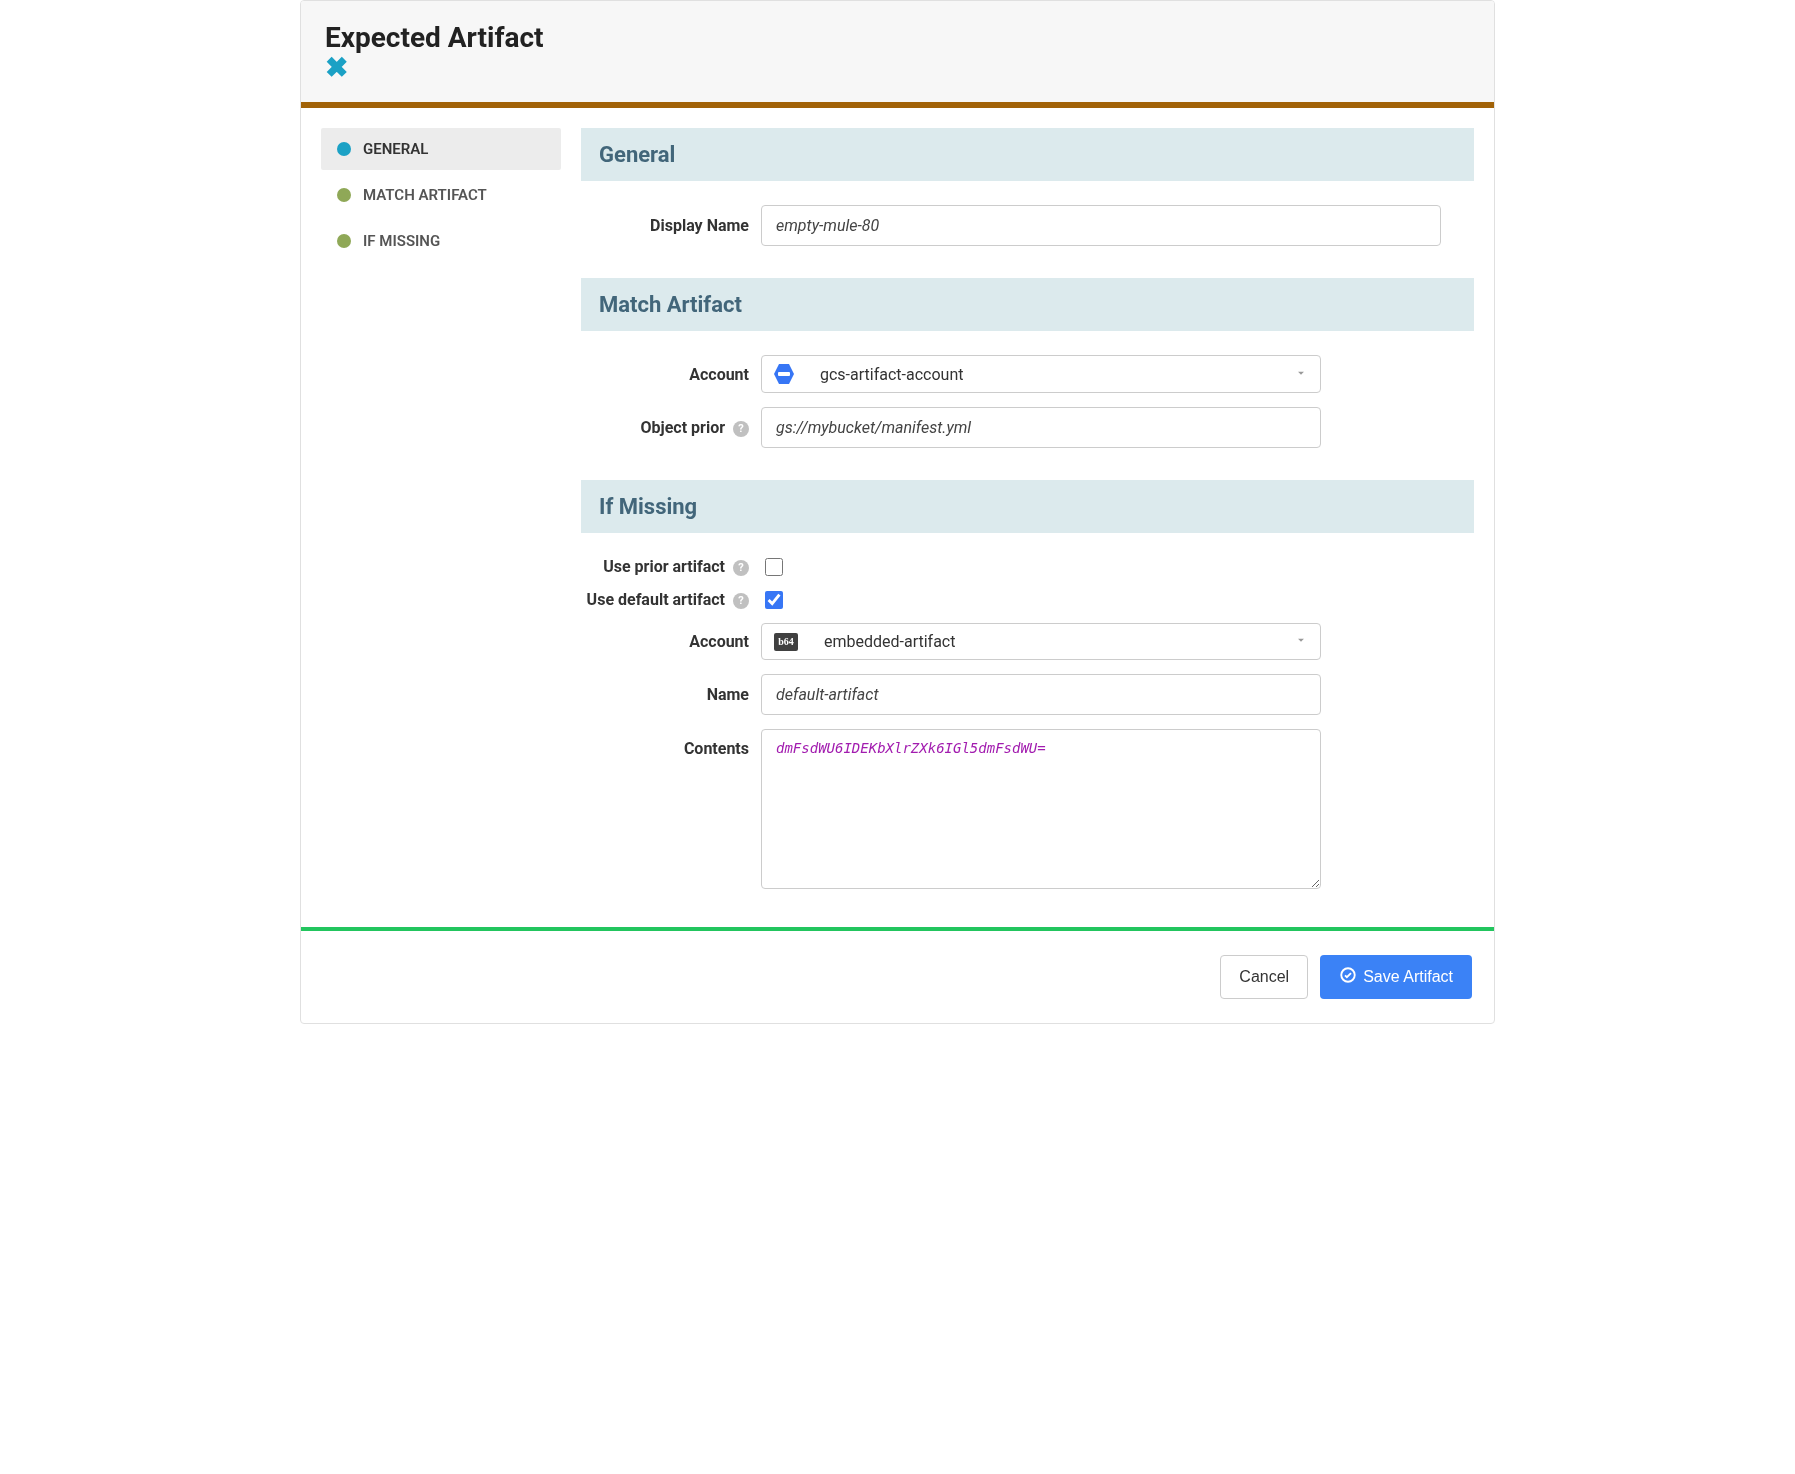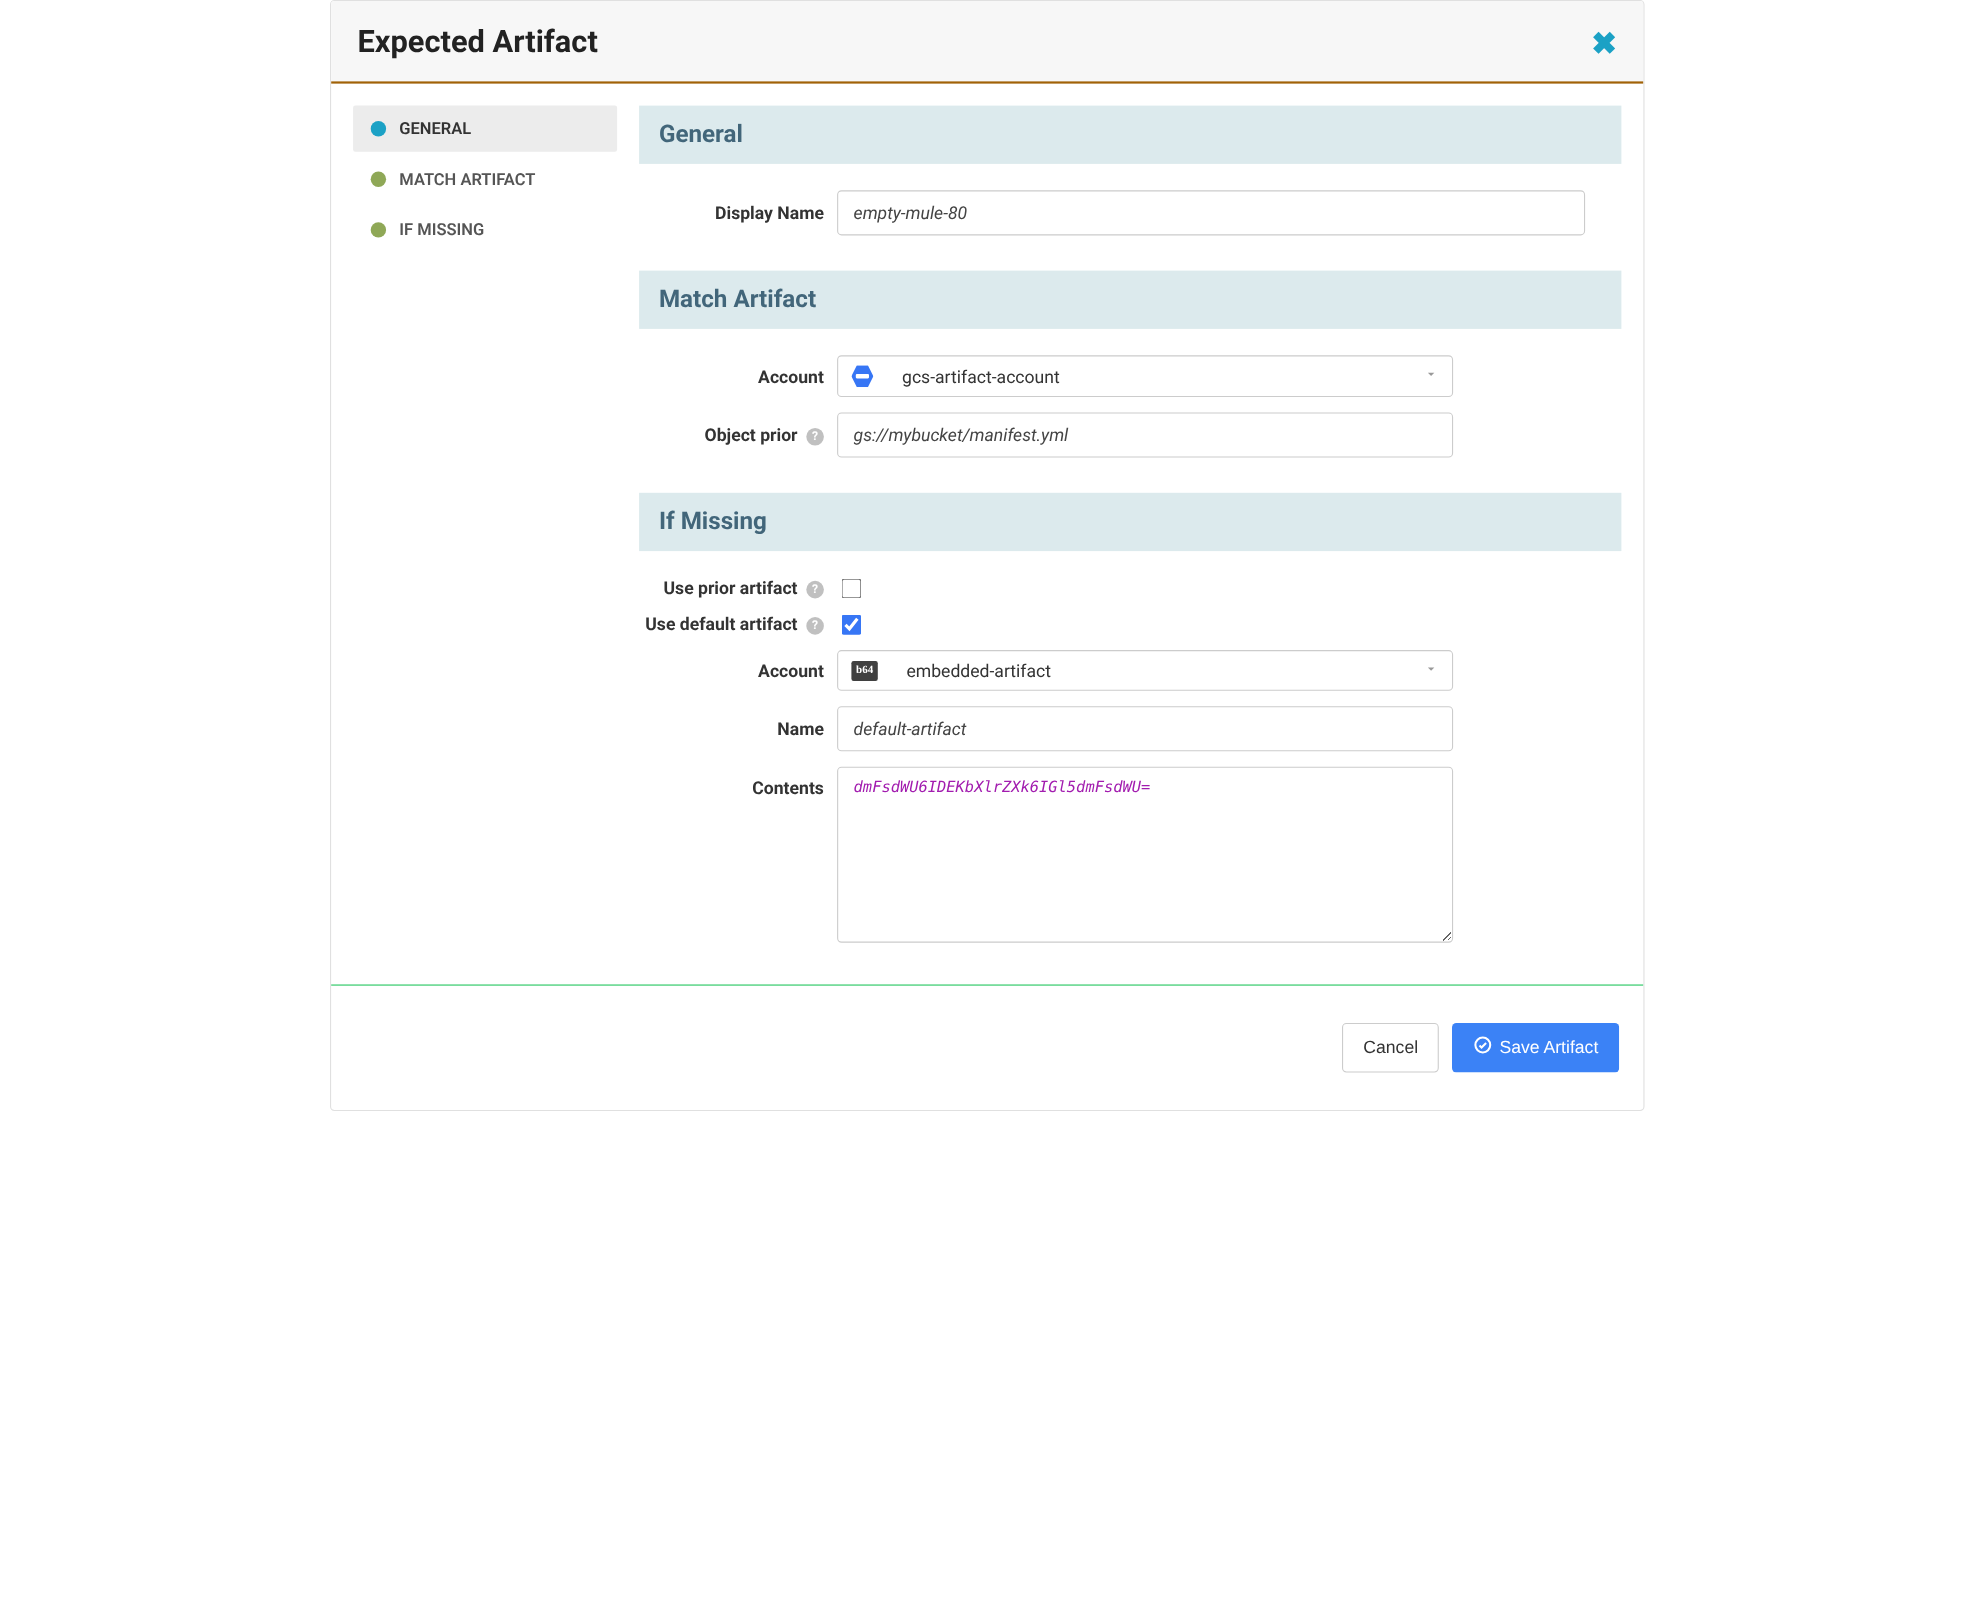--- a/index.html
+++ b/index.html
@@ -11,25 +11,26 @@
     .modal {
       width: 1195px;
       background: #fff;
       border: 1px solid #e0e0e0;
       border-radius: 4px;
       margin: 0 auto;
       overflow: hidden;
     }
     .modal-header {
       display: flex;
-      align-items: flex-end;
+      align-items: flex-start;
       justify-content: space-between;
       padding: 20px 24px 20px 24px;
       background: #f7f7f7;
-      border-bottom: 2px solid #a16207;
+      border-bottom: 6px solid #a16207;
+      flex-direction: column;
     }
     .modal-title {
       font-size: 28px;
       font-weight: 700;
       color: #222;
     }
     .close-icon {
       font-size: 28px;
       font-weight: 700;
       color: #1ba1c5;
@@ -186,22 +187,22 @@
     .checkbox-cell {
       display: flex;
       align-items: center;
       padding-left: 4px;
     }
     input[type="checkbox"]{
       width:18px; height:18px;
       accent-color:#3776f5;
     }
     .modal-footer {
-      border-top: 1px solid #22c55e;
-      padding: 34px 22px;
+      border-top: 4px solid #22c55e;
+      padding: 24px 22px;
       display: flex;
       justify-content: flex-end;
       gap: 12px;
     }
     .btn {
       font-size: 16px;
       padding: 10px 18px;
       border-radius: 4px;
       cursor: pointer;
       border: 1px solid transparent;

